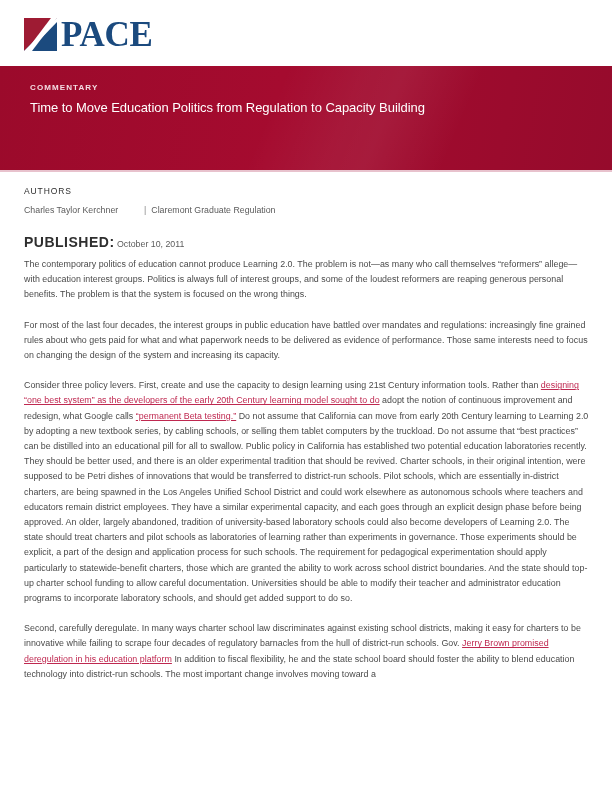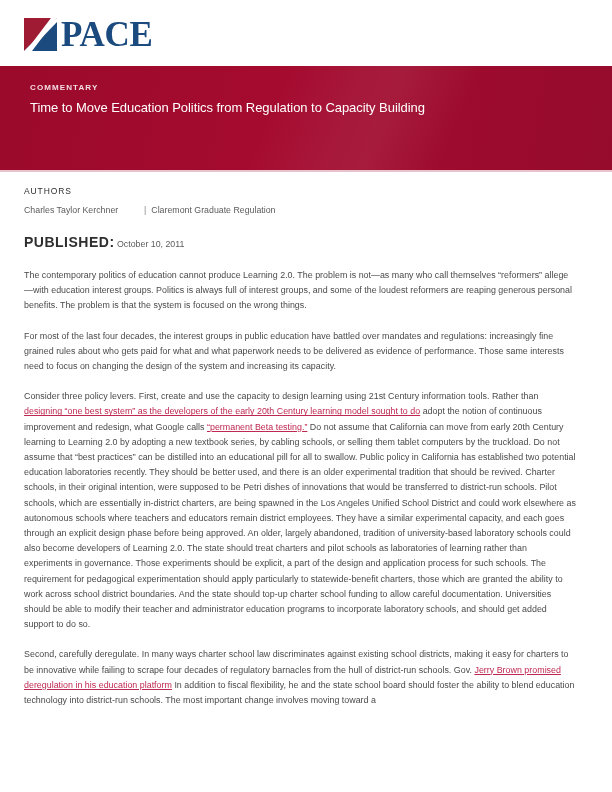--- a/index.html
+++ b/index.html
@@ -142,22 +142,22 @@
     color: #5b5b5b;
   }
   .published b {
     color: #2e2e2e;
     letter-spacing: 0.5px;
     font-size: 14px;
   }
 
   
   .body-copy {
-    padding: 0 36px 0 24px;
-    margin-top: 18px;
+    padding: 0 21px 0 24px;
+    margin-top: 7px;
   }
   .body-copy p {
     font-size: 8.9px;
     line-height: 15.2px;
     color: #4a4a4a;
     margin: 0 0 15px 0;
     text-align: left;
     letter-spacing: 0.01px;
   }
   .body-copy a {

